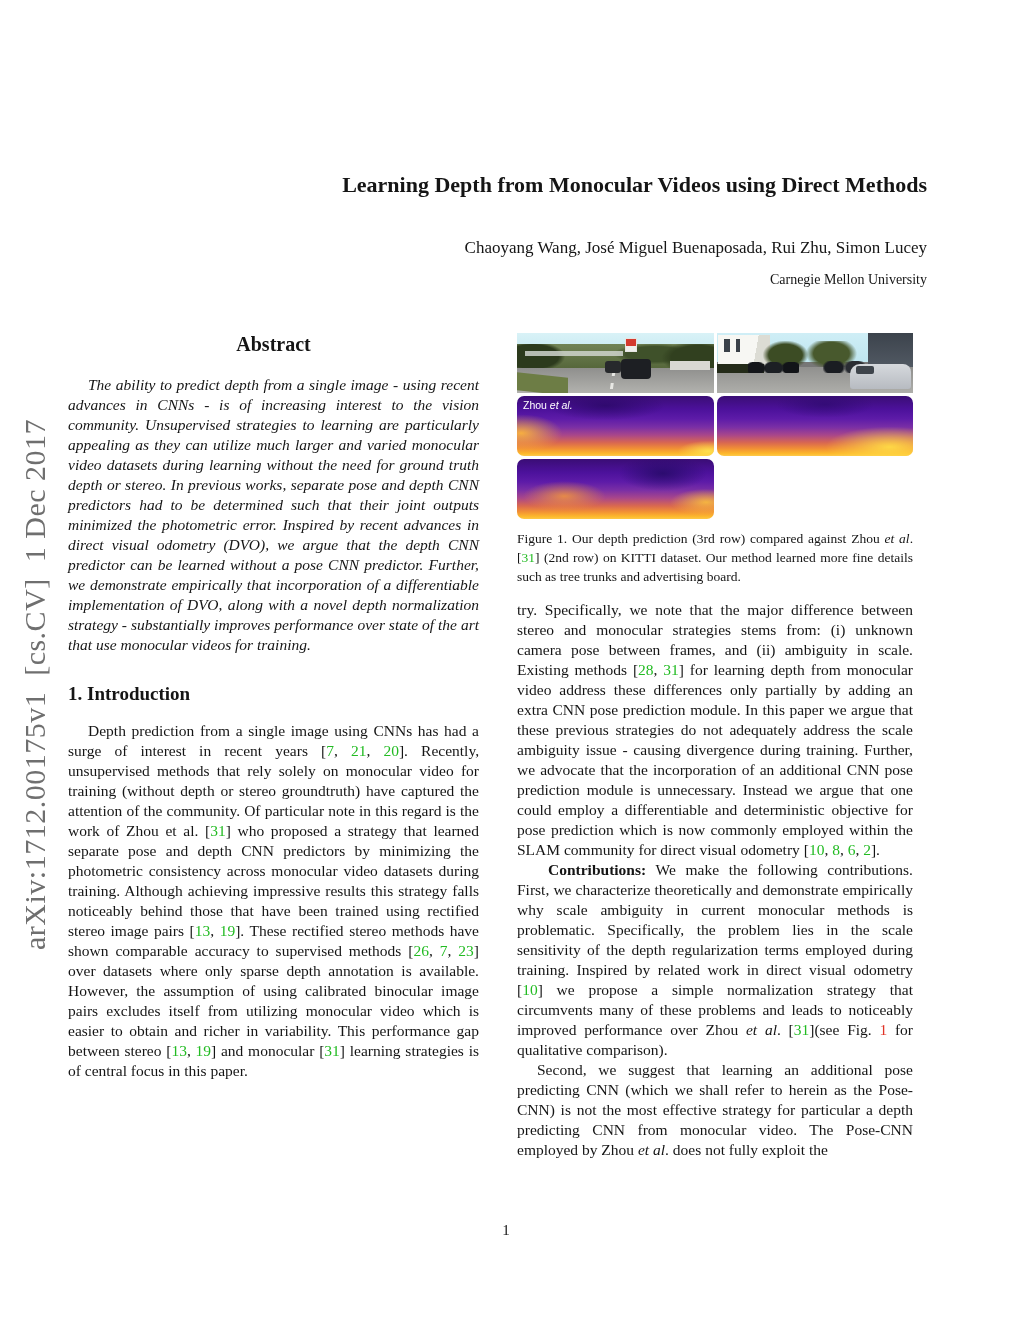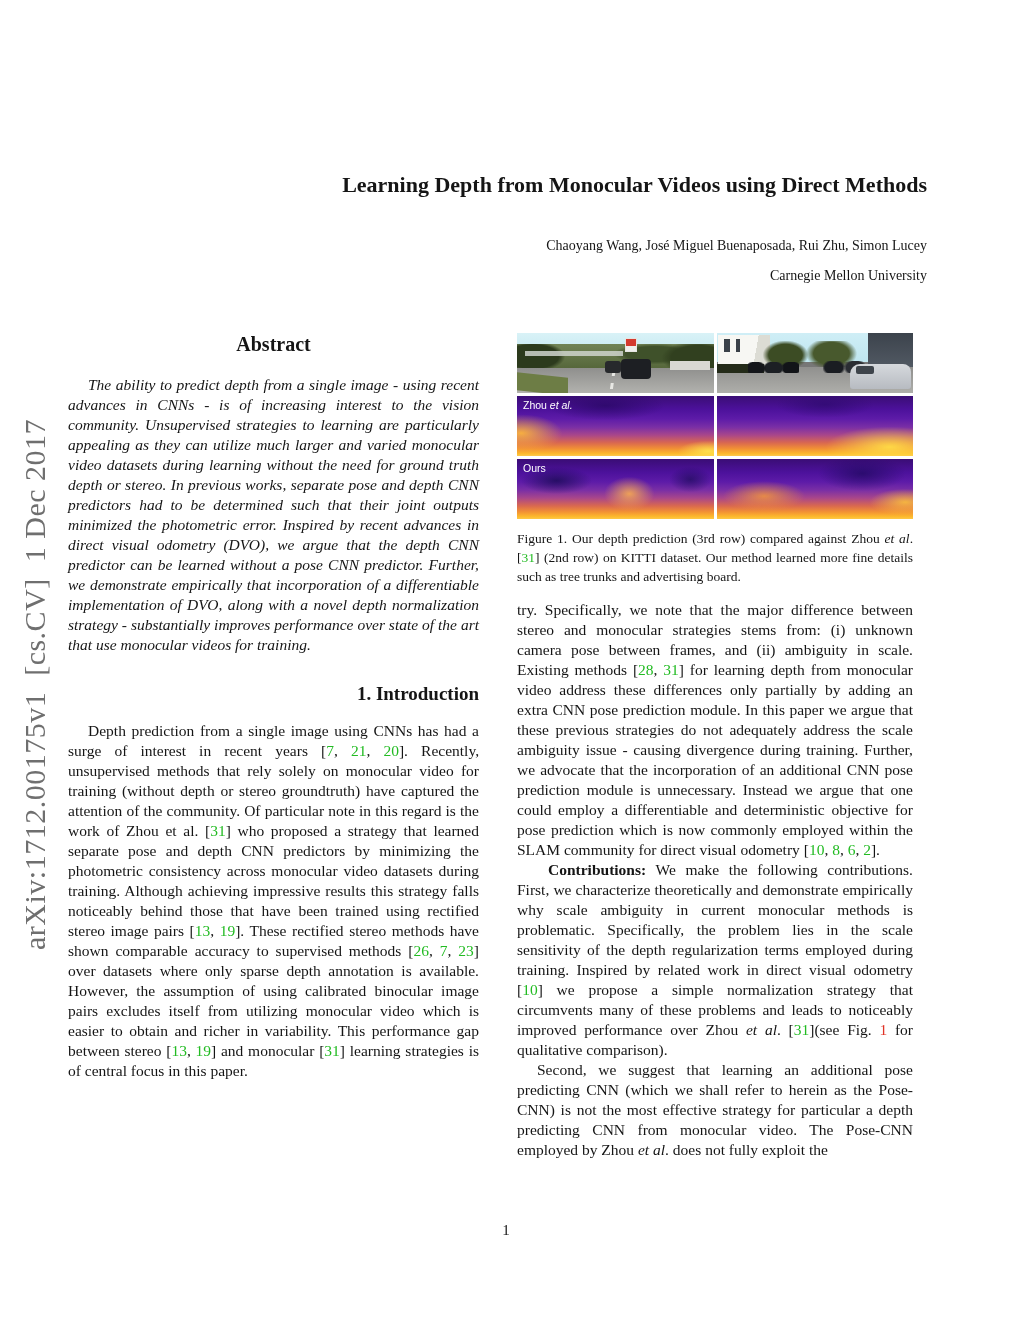--- a/index.html
+++ b/index.html
@@ -14,31 +14,31 @@
     background: #ffffff; overflow: hidden;
     font-family: "Liberation Serif", serif; color: #151515;
   }
   .sidebar-arxiv {
     position: absolute; left: 18px; top: 950px;
     transform: rotate(-90deg); transform-origin: 0 0;
     font-size: 30px; color: var(--sidebar_gray); white-space: pre; letter-spacing: .5px;
   }
   .header { position: absolute; left: 85px; top: 172px; width: 842px; text-align: right; }
   .title { font-size: 22px; font-weight: bold; margin: 0; }
-  .authors { font-size: 14px; margin: 40px 0 11px 0; }
+  .authors { font-size: 17px; margin: 40px 0 11px 0; }
   .affiliation { font-size: 14px; margin: 14px 0 0 0; }
 
   .col-left  { position: absolute; left: 68px;  top: 333px; width: 411px; }
   .col-right { position: absolute; left: 517px; top: 333px; width: 396px; }
 
   .abstract-heading { text-align: center; font-weight: bold; font-size: 20px; margin: 0 0 19px 0; }
   .abstract-body { font-style: italic; }
   .body-par { font-size: 15.5px; line-height: 20px; text-align: justify; margin: 0; }
   .indent { text-indent: 20px; }
-  .section-heading { font-weight: bold; font-size: 19px; margin: 28px 0 16px 0; text-align: right; }
+  .section-heading { font-weight: bold; font-size: 19px; margin: 28px 0 16px 0; }
 
   .run-g { color: var(--citation_green); }
   .run-r { color: var(--figref_red); }
   .run-b { font-weight: bold; margin-left: 31px; }
   .run-i { font-style: italic; }
 
   
   .fig-grid { display: grid; grid-template-columns: 1fr 1fr; grid-auto-rows: 60px; gap: 3px; }
   .fig-cell { position: relative; overflow: hidden; background: #777; }
   .fig-label {
@@ -84,21 +84,21 @@
   .photo-r .cars-right { right:24%; top:46%; width:22%; height:20%;
     background:
       radial-gradient(ellipse 35% 90% at 25% 55%, #1a1d22 0 60%, rgba(26,29,34,0) 78%),
       radial-gradient(ellipse 35% 90% at 75% 55%, #2a2d33 0 60%, rgba(42,45,51,0) 78%); }
   .photo-r .car-silver { right:1%; top:52%; width:31%; height:42%; background: linear-gradient(#d6d9dd, #b7bbc1); border-radius: 10px 8px 3px 3px; }
   .photo-r .car-silver-glass { right:20%; top:55%; width:9%; height:14%; background:#3e444b; border-radius:2px; }
 
   
   .depth { background: linear-gradient(to bottom,
       #3a0d75 0%, #4c119b 22%, #5d1ba8 38%, #7a2fa5 52%,
-      #a8468b 65%, #d96850 78%, #f29134 88%, #fdb92c 96%, #fdc94a 100%); }
+      #a8468b 65%, #d96850 78%, #f29134 88%, #fdb92c 96%, #fdc94a 100%); border-radius: 7px; }
   .depth .blobs { position:absolute; inset:0; }
   .zhou-l .blobs { background:
       radial-gradient(ellipse 30% 45% at 2% 62%, rgba(251,180,60,.95), rgba(251,180,60,0) 70%),
       radial-gradient(ellipse 22% 25% at 97% 92%, rgba(255,230,80,.9), rgba(255,230,80,0) 70%),
       radial-gradient(ellipse 42% 34% at 45% 16%, rgba(40,8,100,.75), rgba(40,8,100,0) 72%); }
   .zhou-r .blobs { background:
       radial-gradient(ellipse 48% 50% at 88% 85%, rgba(255,220,70,.95), rgba(255,220,70,0) 68%),
       radial-gradient(ellipse 36% 32% at 55% 14%, rgba(45,10,110,.7), rgba(45,10,110,0) 70%); }
   .ours-l .blobs { background:
       radial-gradient(ellipse 17% 38% at 57% 58%, rgba(242,165,85,.95), rgba(242,165,85,0) 75%),
@@ -163,24 +163,20 @@
       </div>
 
       <div class="fig-cell depth zhou-l">
         <div class="blobs"></div>
         <span class="fig-label"><span>Zhou </span><span class="run-i">et al.</span></span>
       </div>
       <div class="fig-cell depth zhou-r">
         <div class="blobs"></div>
       </div>
 
-      <div class="fig-cell depth ours-l">
-        <div class="blobs"></div>
-        <span class="fig-label">Ours</span>
-      </div>
       <div class="fig-cell depth ours-r">
         <div class="blobs"></div>
       </div>
     </div>
 
     <p class="caption"><span>Figure 1. Our depth prediction (3rd row) compared against Zhou </span><span class="run-i">et al</span><span>. [</span><span class="run-g">31</span><span>] (2nd row) on KITTI dataset. Our method learned more fine details such as tree trunks and advertising board.</span></p>
 
     <p class="body-par first-body"><span>try. Specifically, we note that the major difference between stereo and monocular strategies stems from: (i) unknown camera pose between frames, and (ii) ambiguity in scale. Existing methods [</span><span class="run-g">28</span><span>, </span><span class="run-g">31</span><span>] for learning depth from monocular video address these differences only partially by adding an extra CNN pose prediction module. In this paper we argue that these previous strategies do not adequately address the scale ambiguity issue - causing divergence during training. Further, we advocate that the incorporation of an additional CNN pose prediction module is unnecessary. Instead we argue that one could employ a differentiable and deterministic objective for pose prediction which is now commonly employed within the SLAM community for direct visual odometry [</span><span class="run-g">10</span><span>, </span><span class="run-g">8</span><span>, </span><span class="run-g">6</span><span>, </span><span class="run-g">2</span><span>].</span></p>
     <p class="body-par"><span class="run-b">Contributions:</span><span> We make the following contributions. First, we characterize theoretically and demonstrate empirically why scale ambiguity in current monocular methods is problematic. Specifically, the problem lies in the scale sensitivity of the depth regularization terms employed during training. Inspired by related work in direct visual odometry [</span><span class="run-g">10</span><span>] we propose a simple normalization strategy that circumvents many of these problems and leads to noticeably improved performance over Zhou </span><span class="run-i">et al</span><span>. [</span><span class="run-g">31</span><span>](see Fig. </span><span class="run-r">1</span><span> for qualitative comparison).</span></p>
     <p class="body-par indent"><span>Second, we suggest that learning an additional pose predicting CNN (which we shall refer to herein as the Pose-CNN) is not the most effective strategy for particular a depth predicting CNN from monocular video. The Pose-CNN employed by Zhou </span><span class="run-i">et al</span><span>. does not fully exploit the</span></p>

